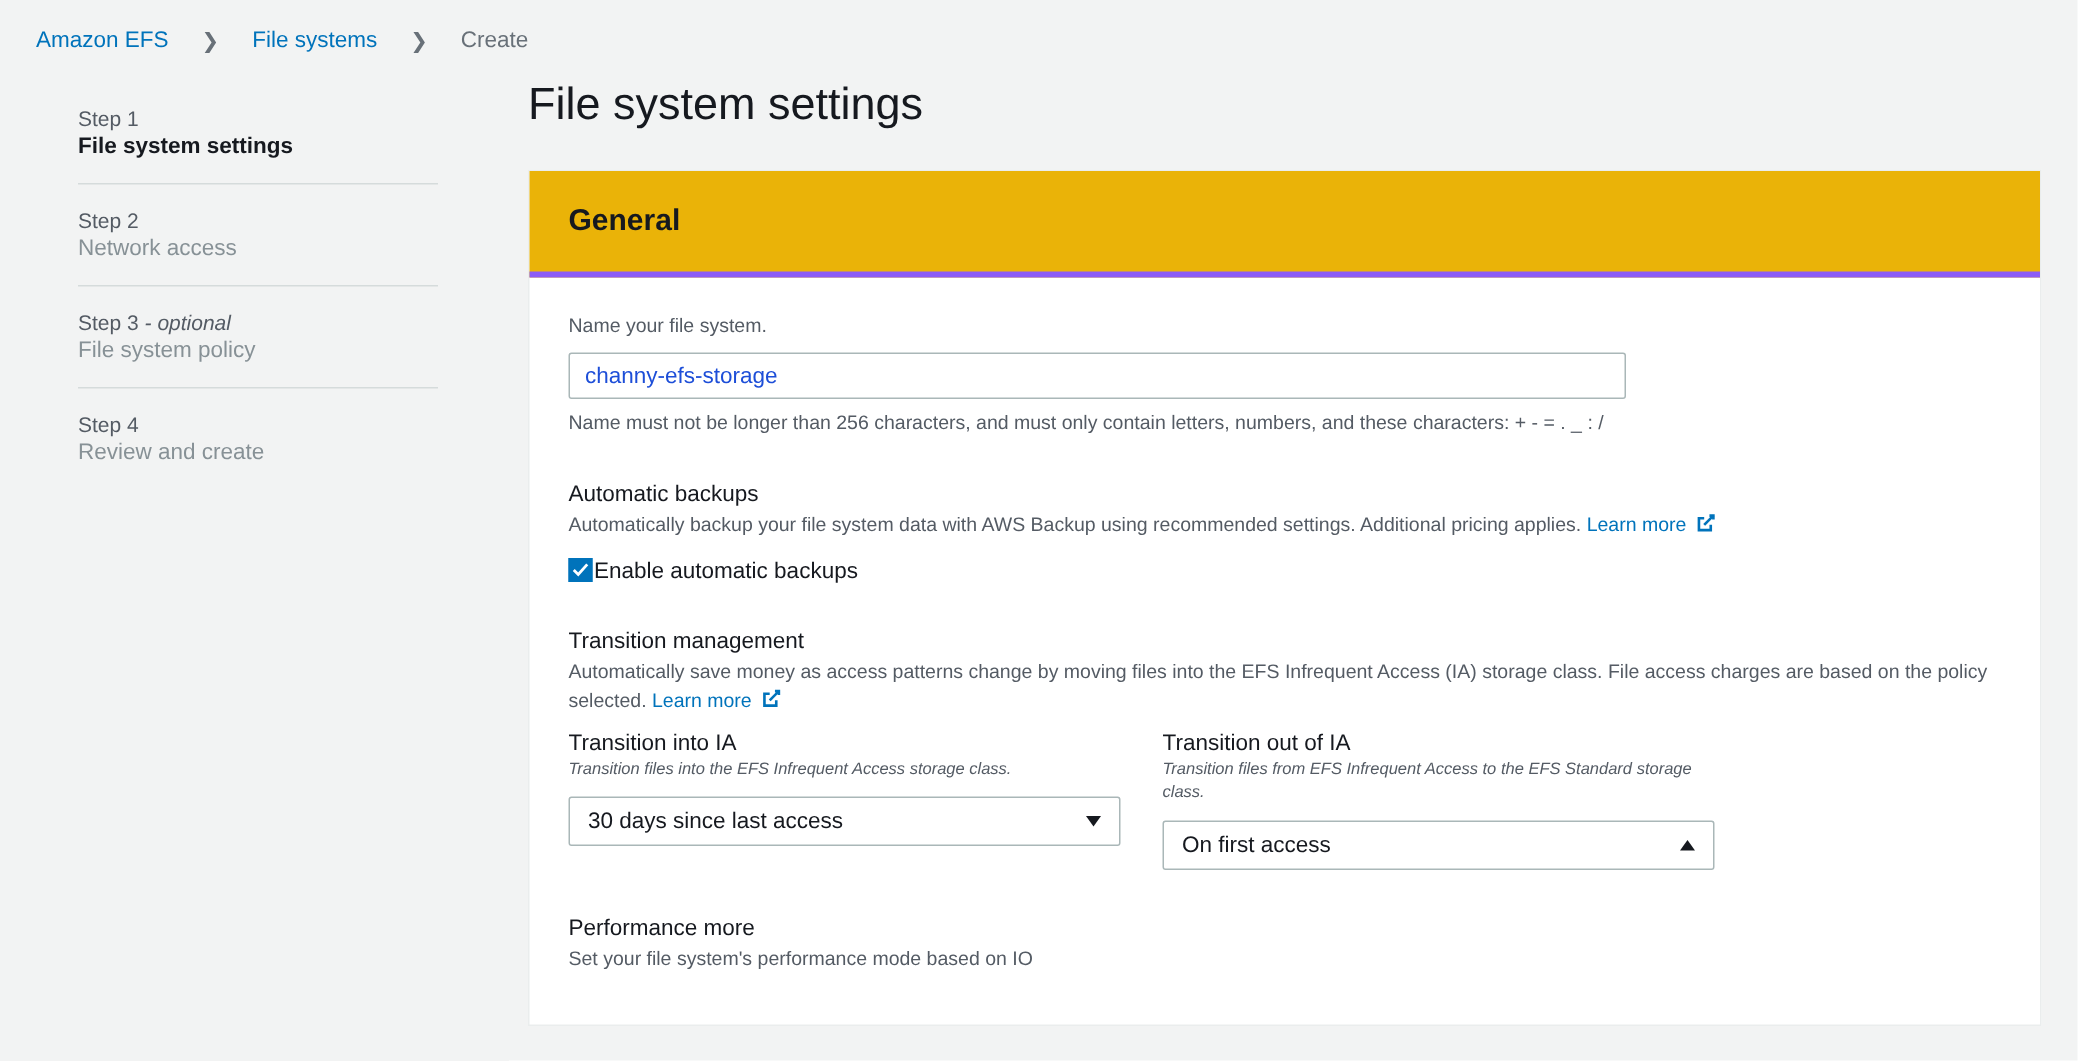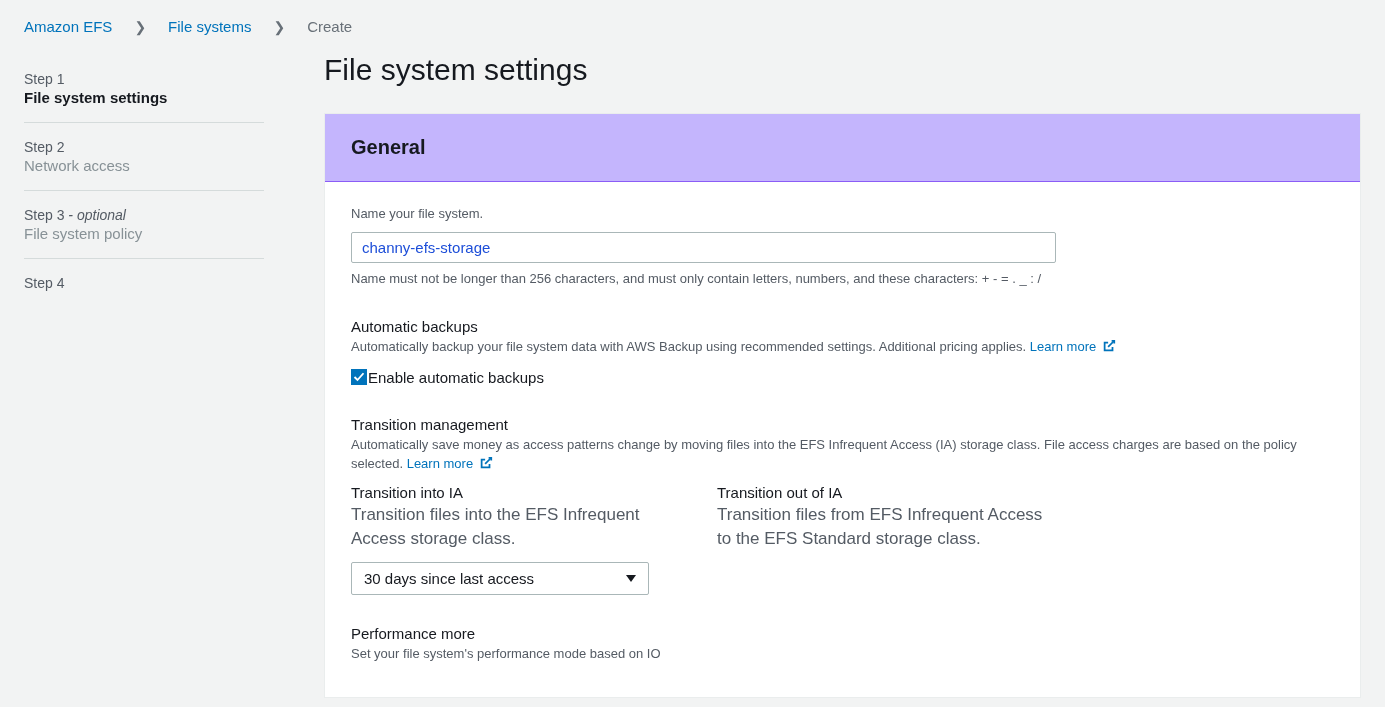--- a/index.html
+++ b/index.html
@@ -27,20 +27,21 @@
   .breadcrumb .sep {
     color: #687078;
     font-size: 14px;
   }
   .breadcrumb .current {
     color: #687078;
   }
   .layout {
     display: flex;
     padding: 0 0 0 24px;
+    margin-left: 28px;
   }
   .sidebar {
     width: 300px;
     padding-top: 24px;
     padding-right: 60px;
   }
   .step-block {
     padding: 0 0 16px 0;
   }
   .step-divider {
@@ -73,22 +74,22 @@
     font-size: 30px;
     font-weight: 400;
     color: #16191f;
     margin-bottom: 26px;
   }
   .panel {
     border: 1px solid #eaeded;
     background: #fff;
   }
   .panel-header {
-    background: #c4b5fd;
-    border-bottom: 1px solid #8b5cf6;
+    background: #eab308;
+    border-bottom: 4px solid #8b5cf6;
     padding: 22px 26px;
   }
   .panel-header h2 {
     font-size: 20px;
     font-weight: 700;
   }
   .panel-body {
     padding: 22px 26px 26px 26px;
   }
   .field {
@@ -158,27 +159,28 @@
     display: flex;
     gap: 28px;
   }
   .col { flex: 0 0 338px; }
   .sub-label {
     font-size: 15px;
     color: #16191f;
     margin-bottom: 2px;
   }
   .sub-desc {
-    font-size: 17px;
+    font-size: 11px;
     color: #545b64;
     line-height: 1.45;
     margin-bottom: 10px;
+    font-style: italic;
   }
   .select {
-    width: 298px;
+    width: 368px;
     border: 1px solid #aab7b8;
     border-radius: 2px;
     background: #fff;
     padding: 7px 12px;
     display: flex;
     align-items: center;
     justify-content: space-between;
     cursor: pointer;
     font-size: 15px;
   }
@@ -218,20 +220,21 @@
       <div class="step-title">Network access</div>
     </div>
     <div class="step-divider"></div>
     <div class="step-block">
       <div class="step-num"><span>Step 3</span><span class="opt"> - optional</span></div>
       <div class="step-title">File system policy</div>
     </div>
     <div class="step-divider"></div>
     <div class="step-block">
       <div class="step-num">Step 4</div>
+      <div class="step-title">Review and create</div>
     </div>
   </aside>
 
   <main class="main">
     <h1 class="page-title">File system settings</h1>
 
     <div class="panel">
       <div class="panel-header">
         <h2>General</h2>
       </div>
@@ -282,20 +285,24 @@
               <div class="sub-label">Transition into IA</div>
               <div class="sub-desc">Transition files into the EFS Infrequent Access storage class.</div>
               <div class="select">
                 <span>30 days since last access</span>
                 <span class="tri-down"></span>
               </div>
             </div>
             <div class="col">
               <div class="sub-label">Transition out of IA</div>
               <div class="sub-desc">Transition files from EFS Infrequent Access to the EFS Standard storage class.</div>
+              <div class="select">
+                <span>On first access</span>
+                <span class="tri-up"></span>
+              </div>
             </div>
           </div>
         </div>
 
         <div class="field" style="margin-bottom:0;">
           <div class="field-label">Performance more</div>
           <div class="field-desc">Set your file system's performance mode based on IO</div>
         </div>
 
       </div>

